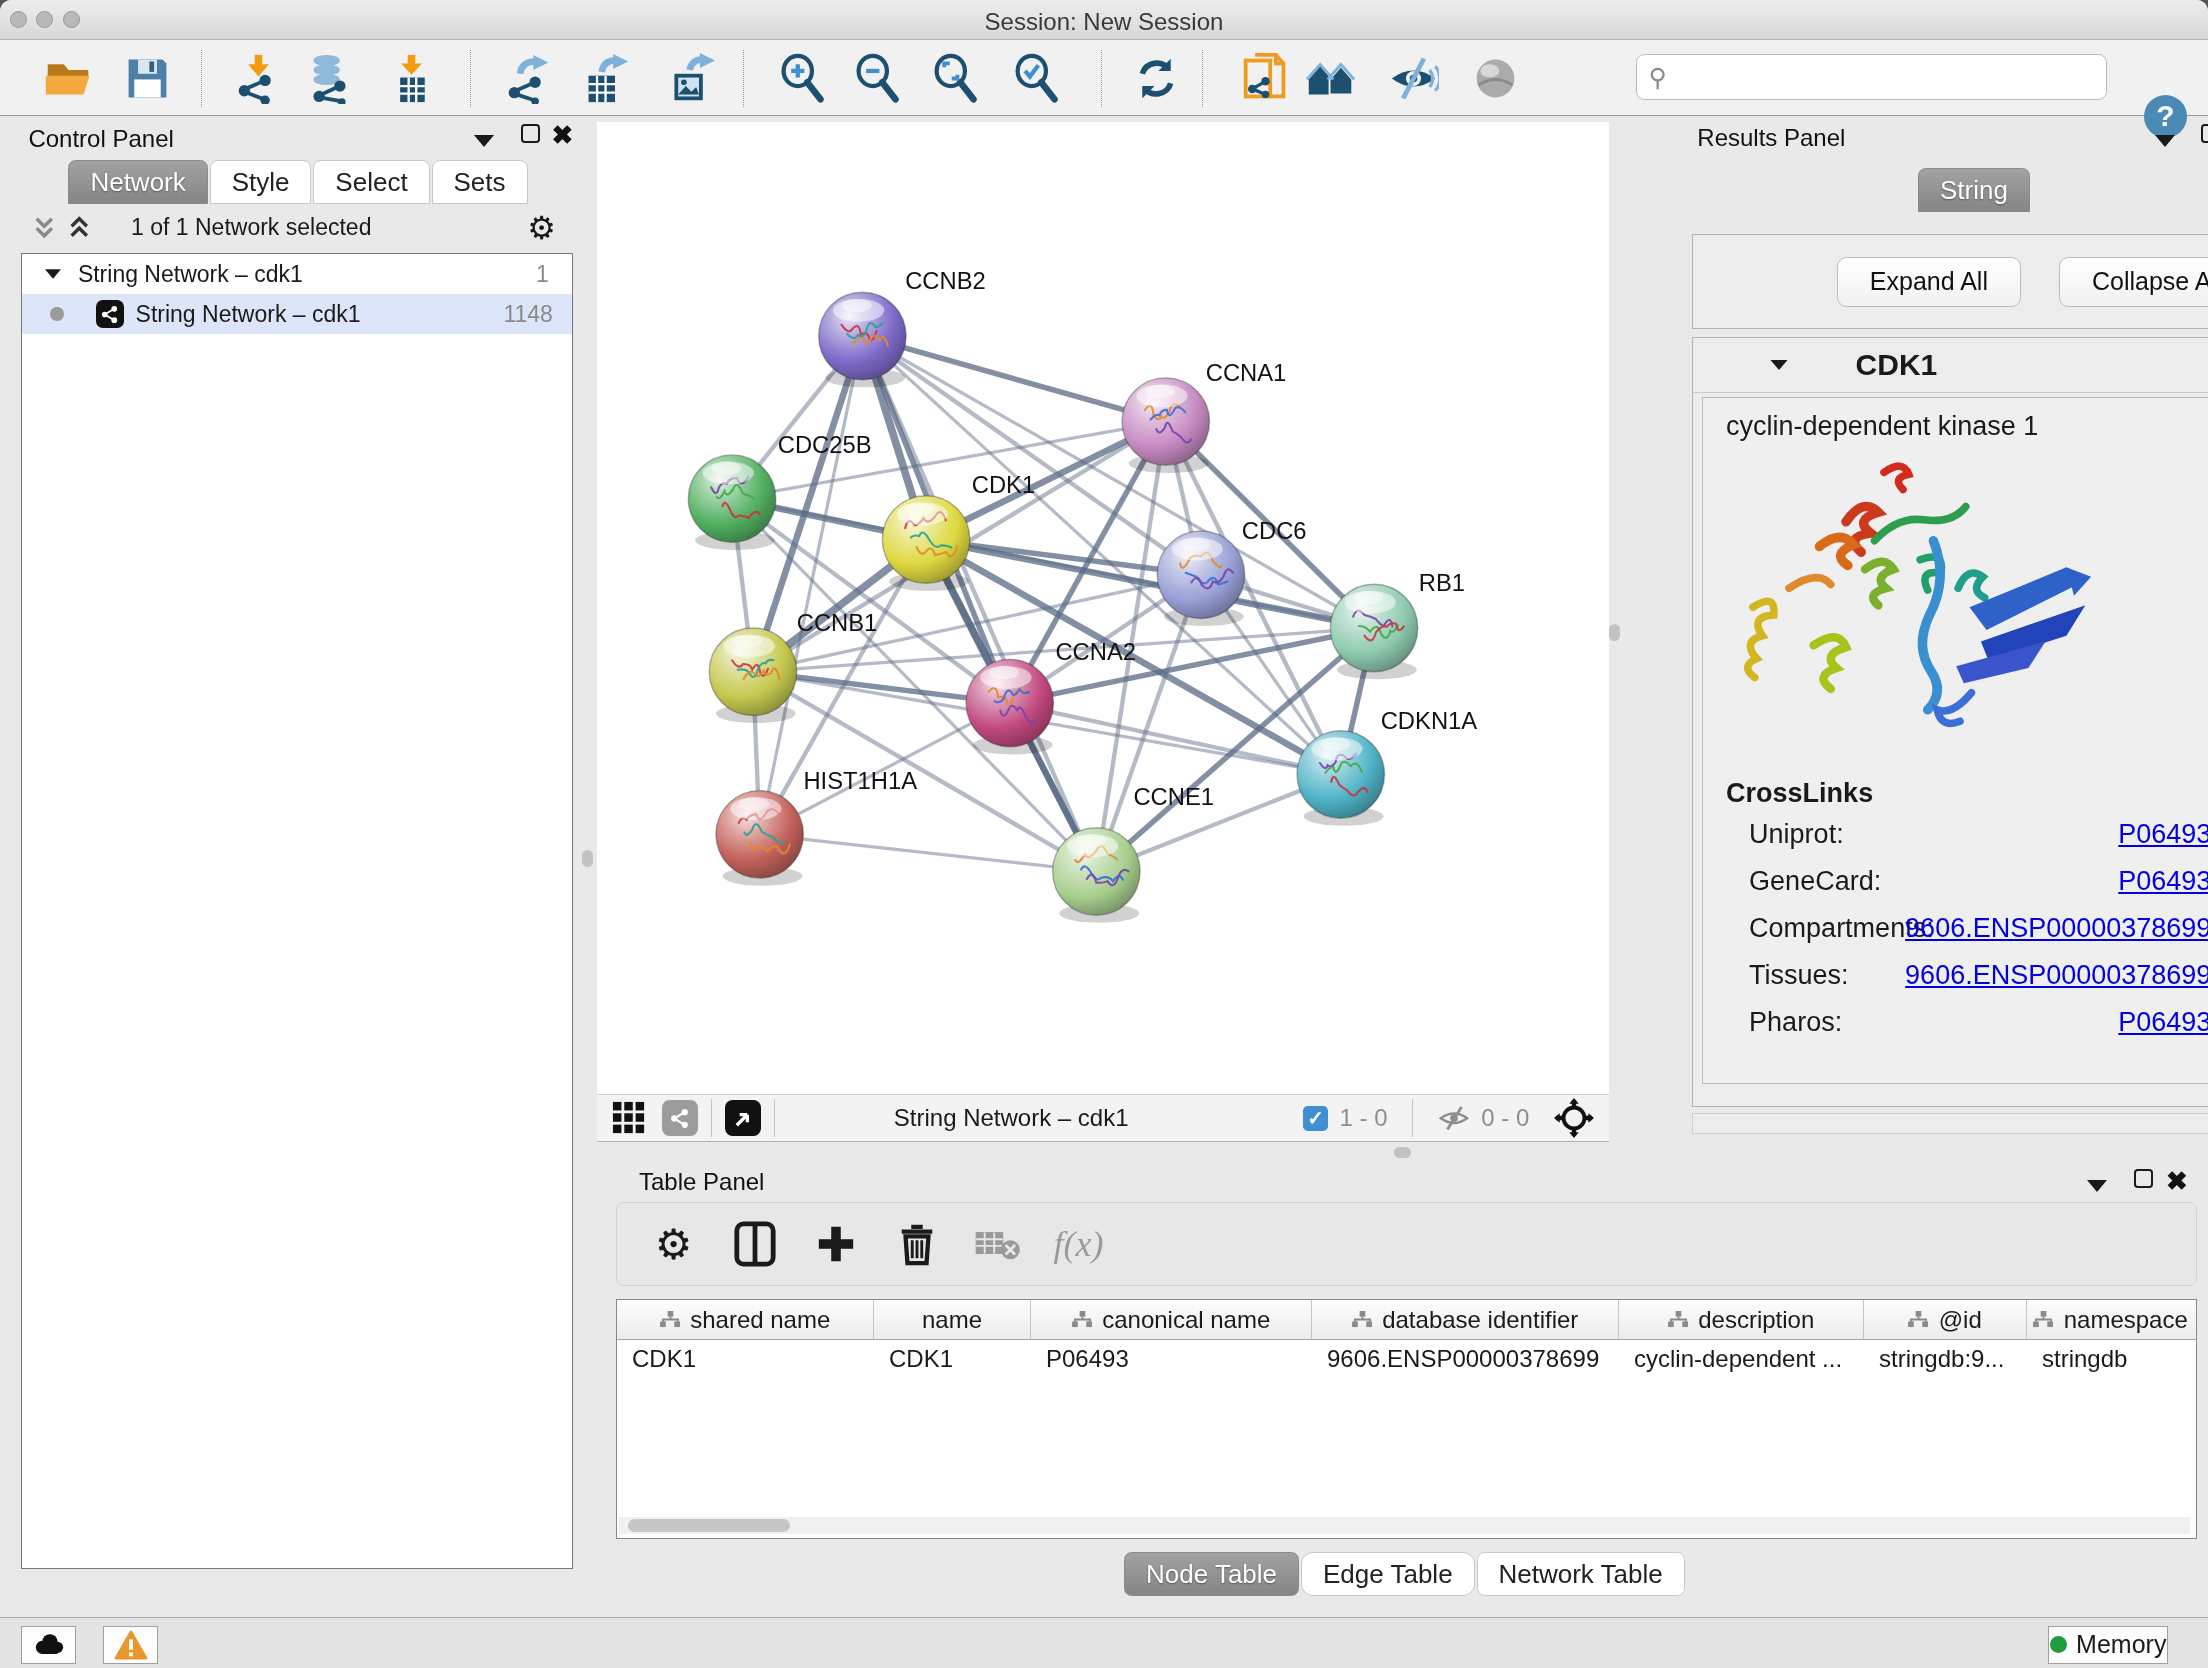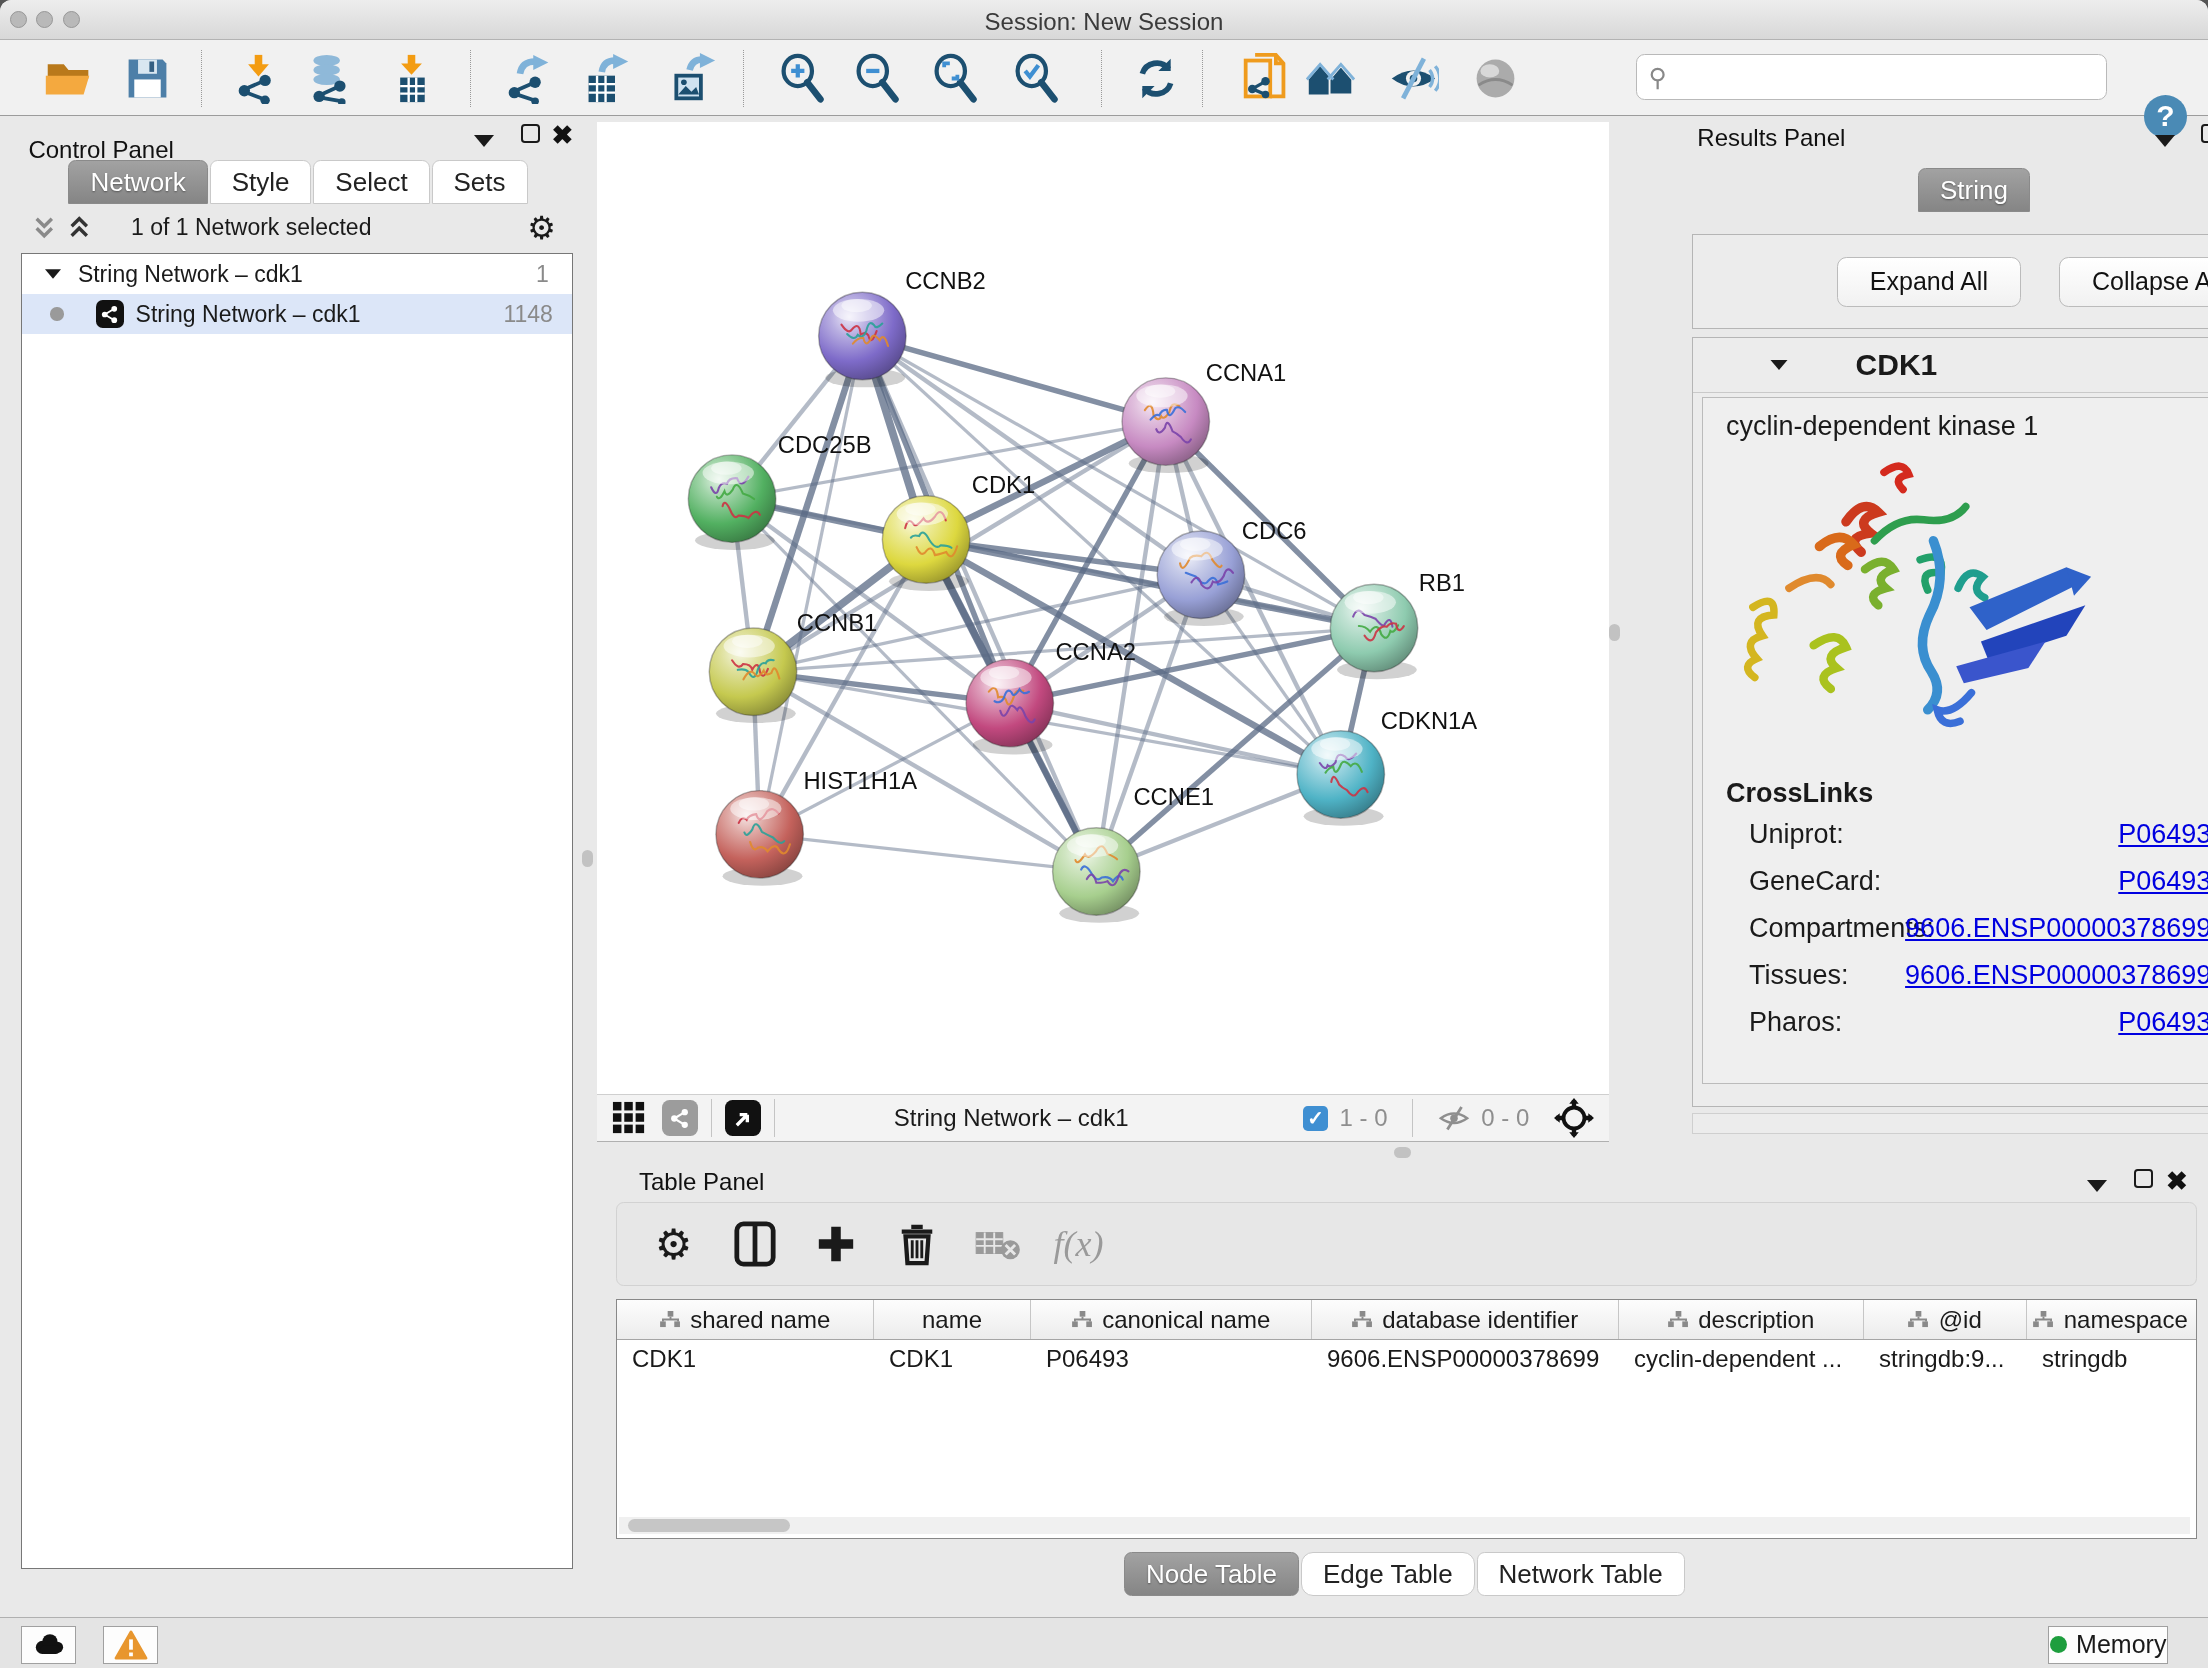--- a/index.html
+++ b/index.html
@@ -292,21 +292,21 @@
       </svg>
     </span>
     <div class="searchbox">
       <span class="search-glyph">⚲</span>
       <input type="text" placeholder="" style="">
     </div>
     <div class="helpbtn">?</div>
   </div>
 
   <div id="control-panel">
-    <span class="panel-title" style="position:absolute;left:17px;top:14px">Control Panel</span>
+    <span class="panel-title" style="position:absolute;left:17px;top:3px">Control Panel</span>
     <span class="phead-ic" style="left:463px;top:5.7px"><span class="tri-down"></span></span>
     <span class="phead-ic" style="left:510px;top:1.9px"><span class="float-sq"></span></span>
     <span class="phead-ic close-x" style="left:540px;top:-1.9px">✖</span>
 
     <div id="cp-tabs">
       <span class="tabbtn sel">Network</span><span class="tabbtn">Style</span><span class="tabbtn">Select</span><span class="tabbtn">Sets</span>
     </div>
 
     <div id="cp-selector">
       <svg width="28.5" height="28.5" viewBox="0 0 30 30" style="margin:0 5.7px 0 9.5px">

